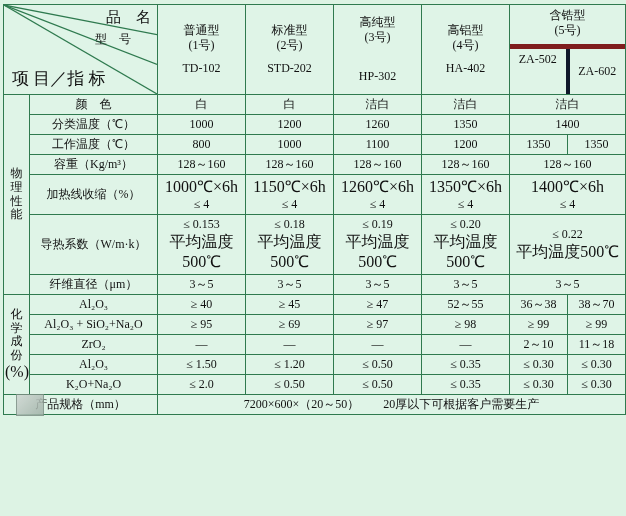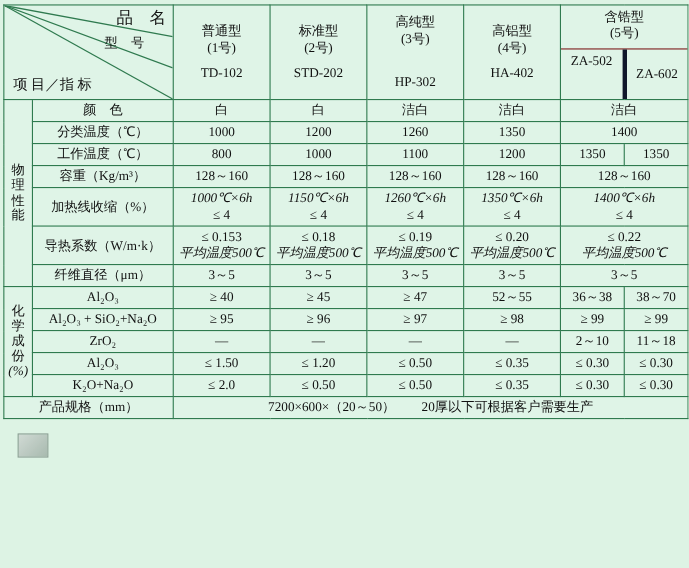--- a/index.html
+++ b/index.html
@@ -51,24 +51,24 @@
     position:absolute;inset:0;
     width:100%;height:100%;
   }
   .hdr-corner .t1{
     position:absolute;top:3px;right:6px;font-size:15px;
   }
   .hdr-corner .t2{
     position:absolute;top:27px;right:26px;font-size:12px;
   }
   .hdr-corner .t3{
-    position:absolute;bottom:5px;left:8px;font-size:13px;
+    position:absolute;bottom:5px;left:8px;font-size:17px;
   }
   .two-line span{display:block;}
-  .tiny{font-size:12px;font-style:italic;}
+  .tiny{font-size:16px;}
   .footer-cell{font-size:12.5px;}
   .stamp{
     position:absolute;
     left:16px;top:390px;
     width:26px;height:20px;
     background:linear-gradient(135deg,#cfd6d2,#9fb0a6);
     border:1px solid #7d8f85;
     opacity:.85;
   }
 </style>
@@ -116,21 +116,21 @@
         <span>高纯型</span>
         <span>(3号)</span>
         <span style="margin-top:24px">HP-302</span>
       </td>
       <td class="two-line">
         <span>高铝型</span>
         <span>(4号)</span>
         <span style="margin-top:8px">HA-402</span>
       </td>
       <td colspan="2" style="padding:0">
-        <div style="border-bottom:1px solid #7f1d1d;padding:3px 0 6px">
+        <div style="border-bottom:5px solid #7f1d1d;padding:3px 0 6px">
           <span style="display:block">含锆型</span>
           <span style="display:block">(5号)</span>
         </div>
         <div style="display:flex">
           <div style="flex:1;border-right:4px solid #0f172a;padding:3px 0">ZA-502</div>
           <div style="flex:1;padding:15px 0">ZA-602</div>
         </div>
       </td>
     </tr>
 
@@ -247,21 +247,21 @@
       <td>≥ 45</td>
       <td>≥ 47</td>
       <td>52～55</td>
       <td>36～38</td>
       <td>38～70</td>
     </tr>
 
     <tr>
       <td class="rowname">Al₂O₃ + SiO₂+Na₂O</td>
       <td>≥ 95</td>
-      <td>≥ 96</td>
+      <td>≥ 69</td>
       <td>≥ 97</td>
       <td>≥ 98</td>
       <td>≥ 99</td>
       <td>≥ 99</td>
     </tr>
 
     <tr>
       <td class="rowname">ZrO₂</td>
       <td>—</td>
       <td>—</td>

